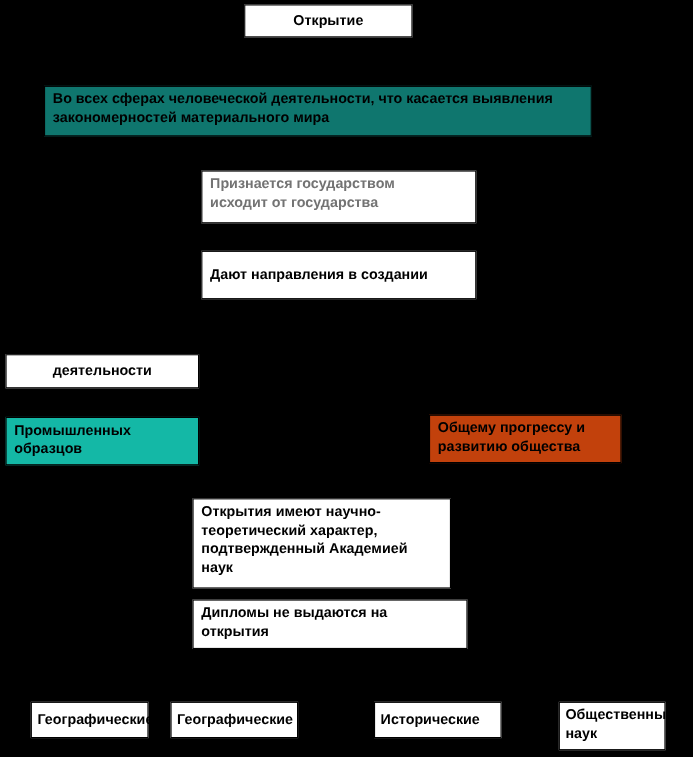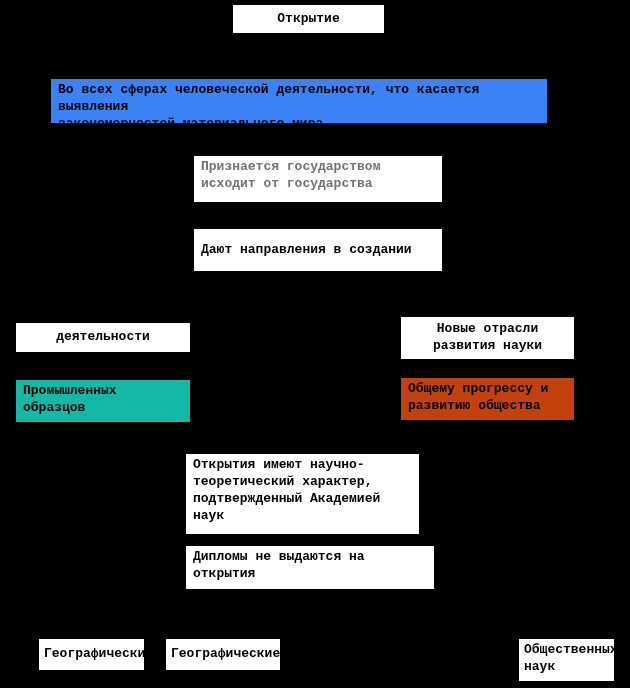--- a/index.html
+++ b/index.html
@@ -3,22 +3,21 @@
 <meta charset="utf-8">
 <style>
   html, body { margin: 0; padding: 0; }
   body { background: #000000; }
   .canvas {
     position: relative;
     width: 621px;
     height: 688px;
     background: #000000;
     overflow: hidden;
-    font-family: Liberation Mono, monospace;
-    margin-left: 10px;
+    font-family: Liberation Sans, sans-serif;
   }
   .box {
     position: absolute;
     background: #ffffff;
     color: #000000;
     border: 1px solid #000000;
     box-sizing: border-box;
     font-weight: bold;
     font-size: 13px;
     line-height: 1.3;
@@ -51,48 +50,47 @@
   .b-hist       { left: 340px; top: 638px; width: 116px; height: 33px; padding: 3px 5px; }
   .b-social     { left: 508px; top: 638px; width: 97px;  height: 44px; padding: 3px 5px; }
 </style>
 </head>
 <body style="background: rgb(0, 0, 0);">
 
 <div class="canvas" style="background: rgb(0, 0, 0);">
 
   <div class="box b-title v-center h-center" style="background: rgb(255, 255, 255); color: rgb(0, 0, 0);">Открытие</div>
 
-  <div class="box b-spheres" style="background: #3b82f6; color: rgb(0, 0, 0);">Во всех сферах человеческой деятельности, что касается выявления
+  <div class="box b-spheres" style="background: #0f766e; color: rgb(0, 0, 0);">Во всех сферах человеческой деятельности, что касается выявления
 закономерностей материального мира</div>
 
   <div class="box b-recognized" style="background: rgb(255, 255, 255); color: #737373;">Признается государством
 исходит от государства</div>
 
   <div class="box b-directions v-center" style="background: rgb(255, 255, 255); color: rgb(0, 0, 0);">Дают направления в создании</div>
 
   <div class="box b-inventions v-center h-center" style="background: rgb(255, 255, 255); color: rgb(0, 0, 0);">деятельности</div>
 
-  <div class="box b-branches v-center h-center" style="background: rgb(255, 255, 255); color: rgb(0, 0, 0);">Новые отрасли
-развития науки</div>
 
   <div class="box b-industrial" style="background: #14b8a6; color: rgb(0, 0, 0);">Промышленных
 образцов</div>
 
   <div class="box b-progress" style="background: #c2410c; color: rgb(0, 0, 0);">Общему прогрессу и
 развитию общества</div>
 
   <div class="box b-scitheor" style="background: rgb(255, 255, 255); color: rgb(0, 0, 0);">Открытия имеют научно-
 теоретический характер,
 подтвержденный Академией
 наук</div>
 
   <div class="box b-diplomas" style="background: rgb(255, 255, 255); color: rgb(0, 0, 0);">Дипломы не выдаются на
 открытия</div>
 
   <div class="box b-geo v-center" style="background: rgb(255, 255, 255); color: rgb(0, 0, 0);">Географические</div>
 
   <div class="box b-arch v-center" style="background: rgb(255, 255, 255); color: rgb(0, 0, 0);">Географические</div>
 
+  <div class="box b-hist v-center" style="background: rgb(255, 255, 255); color: rgb(0, 0, 0);">Исторические</div>
 
   <div class="box b-social" style="background: rgb(255, 255, 255); color: rgb(0, 0, 0);">Общественных
 наук</div>
 
 </div>
 
 </body></html>

